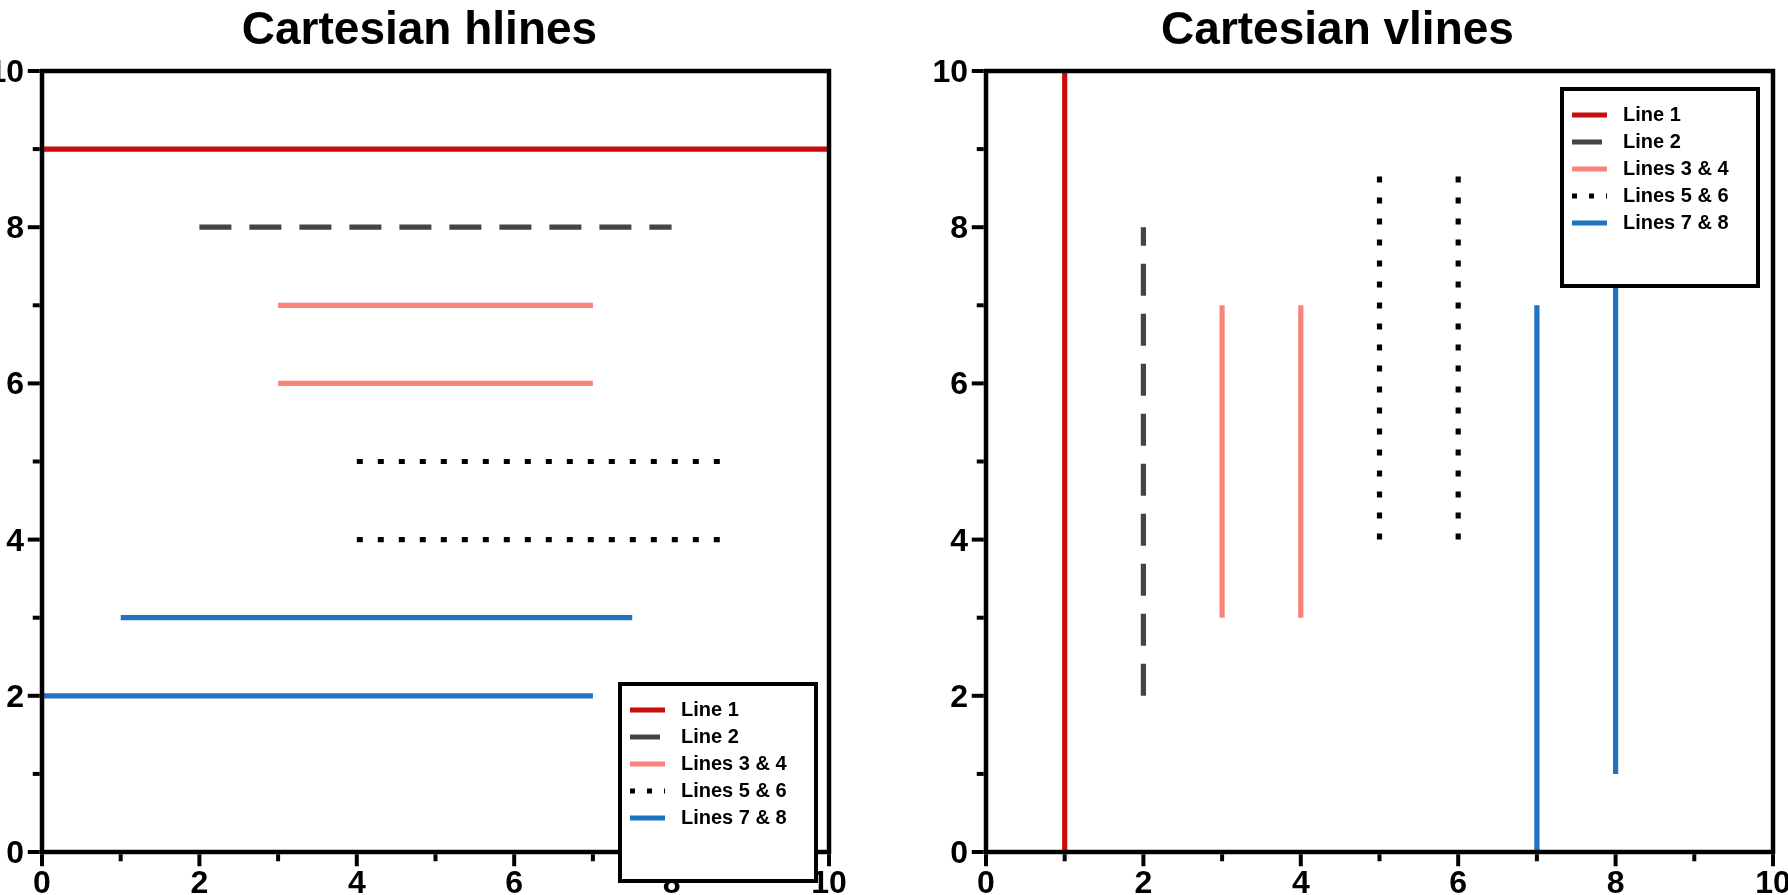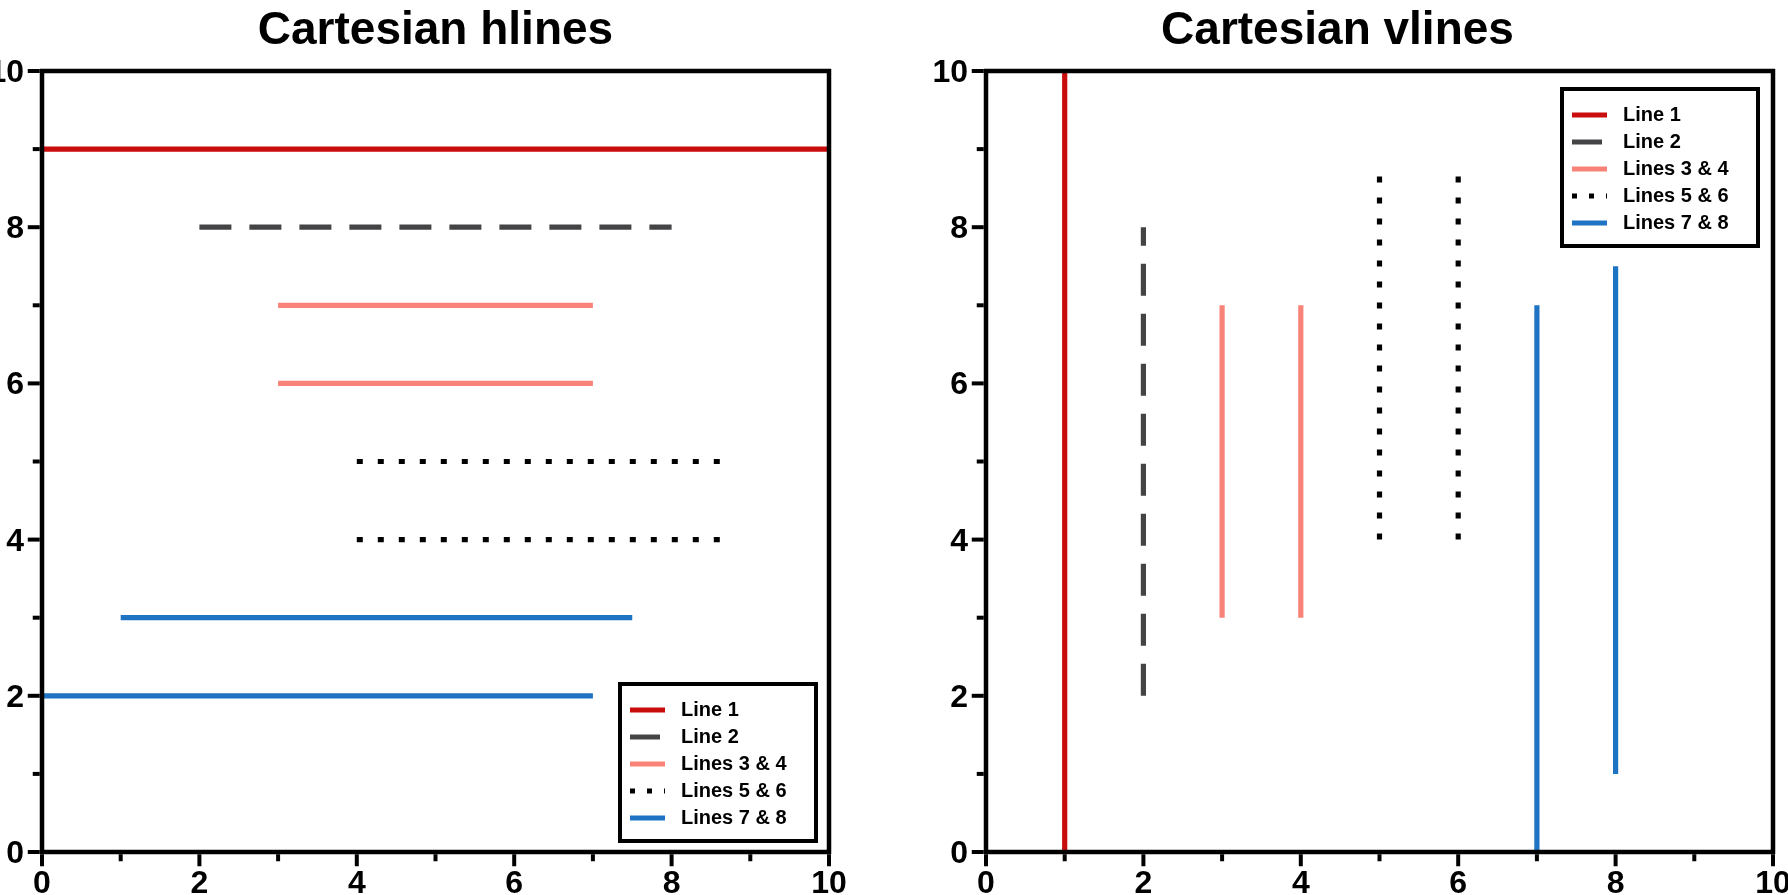--- a/index.html
+++ b/index.html
@@ -27,26 +27,26 @@
     position: absolute;
     top: 1px;
     height: 50px;
     text-align: center;
     font-size: 46px;
     font-weight: bold;
     color: #000000;
     letter-spacing: 0px;
     white-space: nowrap;
   }
-  .title-0 { left: 42px;  width: 787px; }
+  .title-0 { left: 26px;  width: 787px; }
   .title-1 { left: 944px; width: 787px; }
   .legend {
     position: absolute;
     width: 200px;
-    height: 161px;
+    height: 201px;
     box-sizing: border-box;
     border: 4px solid #000000;
     background: #ffffff;
     padding-top: 10px;
   }
   .legend-0 { left: 618px;  top: 682px; }
   .legend-1 { left: 1560px; top: 87px;  }
   .legend-row {
     display: flex;
     align-items: center;

